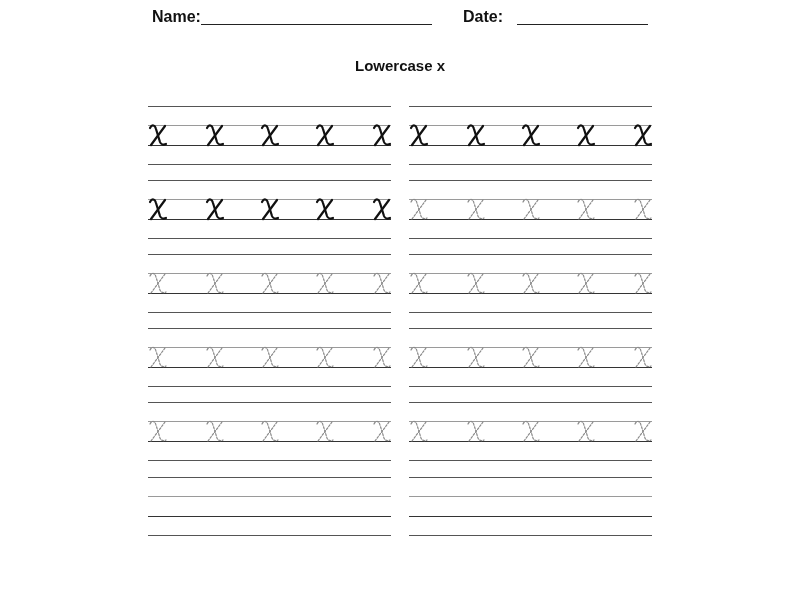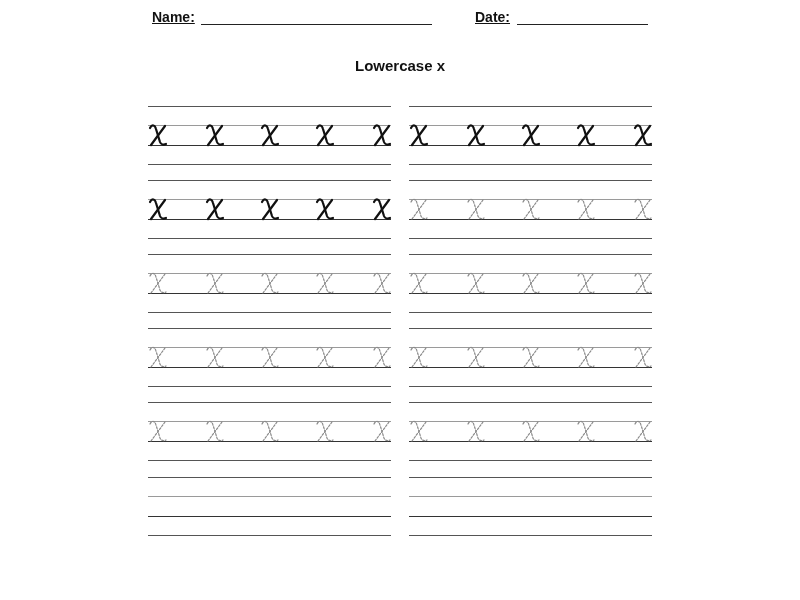--- a/index.html
+++ b/index.html
@@ -1,38 +1,38 @@
 <!DOCTYPE html>
 <html><head>
   <meta charset="utf-8">
   <style>
     html, body { margin: 0; padding: 0; background: #ffffff; }
     body { width: 800px; height: 600px; position: relative; overflow: hidden;
            font-family: "Liberation Sans", sans-serif; color: #111; }
-    .field-label { position: absolute; font-weight: bold; font-size: 14px; top: 9px; line-height: 16px; text-decoration: underline; }
+    .field-label { position: absolute; font-weight: bold; font-size: 16px; top: 9px; line-height: 16px; }
     .blank { position: absolute; top: 24px; height: 0; border-top: 1.5px solid #222; }
     .title { position: absolute; top: 57px; left: 0; width: 800px; text-align: center;
              font-weight: bold; font-size: 15px; line-height: 18px; }
     .col { position: absolute; top: 0; width: 243px; height: 600px; }
     .block { position: absolute; left: 0; width: 243px; height: 60px; }
     .ln { position: absolute; left: 0; width: 243px; height: 0; }
     .ln.top  { top: 0;  border-top: 1.5px solid #555; }
     .ln.mid  { top: 19px; border-top: 1px solid #9a9a9a; }
     .ln.base { top: 39px; border-top: 1.8px solid #333; }
     .ln.desc { top: 58px; border-top: 1.5px solid #555; }
     .glyph { position: absolute; top: 17px; width: 24px; height: 24px; }
   </style>
 </head>
 <body>
 
 <div>
   <span class="field-label" style="left:152px;">Name:</span>
   <div class="blank" style="left:201px; width:231px;"></div>
 
-  <span class="field-label" style="left:475px;">Date:</span>
+  <span class="field-label" style="left:463px;">Date:</span>
   <div class="blank" style="left:517px; width:131px;"></div>
 
   <div class="title">Lowercase x</div>
 
   <div class="col" id="col-left" style="left:148px;">
       <div class="block" style="top: 106px;">
         <div class="ln top"></div>
         <div class="ln mid"></div>
         <div class="ln base"></div>
         <div class="ln desc"></div>

